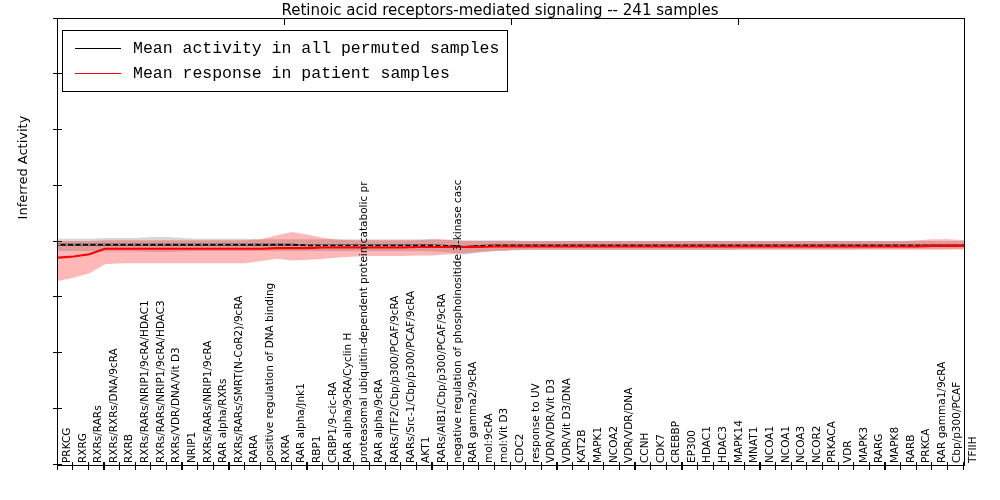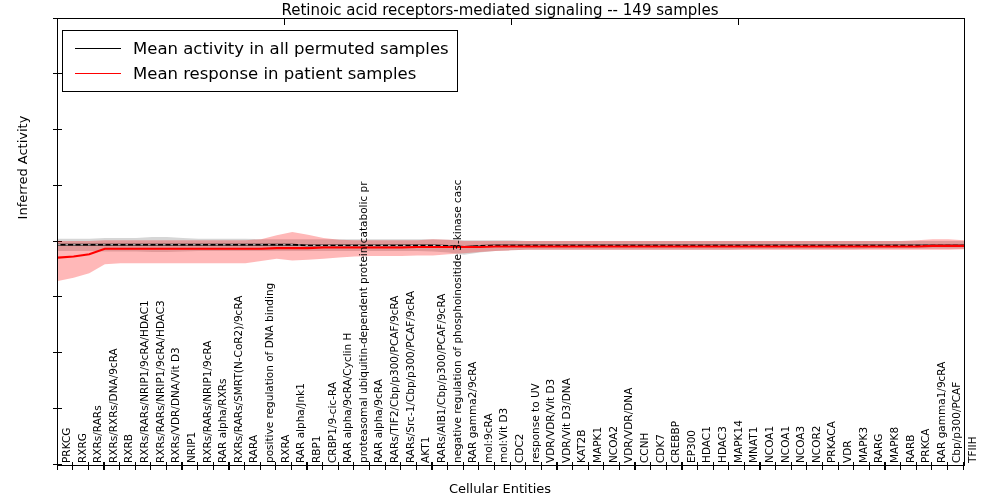--- a/index.html
+++ b/index.html
@@ -43,29 +43,29 @@
   }
   .legend{
     position:absolute;left:62px;top:30px;
     border:1.2px solid #000;background:#fff;
     padding:5px 8px 5px 6px;
     z-index:20;
   }
   .legend-row{display:flex;align-items:center;height:25px;}
   .legend-swatch{width:46px;height:0;border-top:1.6px solid #000;margin:0 12px 0 6px;}
   .legend-swatch.red{border-top-color:#ff0000;}
-  .legend-text{font-size:16.5px;color:#000;}
+  .legend-text{font-size:16.5px;color:#000;font-family:Liberation Mono, monospace;}
   svg{display:block;}
 </style>
 </head>
 <body>
 
 <div id="figure">
 
-  <div class="chart-title">Retinoic acid receptors-mediated signaling -- 149 samples</div>
+  <div class="chart-title">Retinoic acid receptors-mediated signaling -- 241 samples</div>
 
   <div class="axis-label-y">Inferred Activity</div>
 
   <div class="ytickwrap" id="ytickwrap">
       <div style="position: absolute; left: 53px; top: 17.5px; width: 9px; height: 1.2px; background: rgb(0, 0, 0);"></div>
       <div style="position: absolute; left: 53px; top: 73.25px; width: 9px; height: 1.2px; background: rgb(0, 0, 0);"></div>
       <div style="position: absolute; left: 53px; top: 129px; width: 9px; height: 1.2px; background: rgb(0, 0, 0);"></div>
       <div style="position: absolute; left: 53px; top: 184.75px; width: 9px; height: 1.2px; background: rgb(0, 0, 0);"></div>
       <div style="position: absolute; left: 53px; top: 240.5px; width: 9px; height: 1.2px; background: rgb(0, 0, 0);"></div>
       <div style="position: absolute; left: 53px; top: 296.25px; width: 9px; height: 1.2px; background: rgb(0, 0, 0);"></div>
@@ -201,21 +201,20 @@
       <div style="position: absolute; left: 931.259px; top: 462px; width: 1.2px; height: 8px; background: rgb(0, 0, 0);"></div>
       <div class="xtick-label" style="left: 951.379px; top: 463px;">Cbp/p300/PCAF</div>
       <div style="position: absolute; left: 946.879px; top: 462px; width: 1.2px; height: 8px; background: rgb(0, 0, 0);"></div>
       <div class="xtick-label" style="left: 967px; top: 463px;">TFIIH</div>
       <div style="position: absolute; left: 962.5px; top: 462px; width: 1.2px; height: 8px; background: rgb(0, 0, 0);"></div>
       <div style="position: absolute; left: 284px; top: 18px; width: 1.1px; height: 7px; background: rgb(0, 0, 0);"></div>
       <div style="position: absolute; left: 511px; top: 18px; width: 1.1px; height: 7px; background: rgb(0, 0, 0);"></div>
       <div style="position: absolute; left: 738px; top: 18px; width: 1.1px; height: 7px; background: rgb(0, 0, 0);"></div>
     </div>
 
-  <div class="axis-label-x">Cellular Entities</div>
 
   <div class="legend">
     <div class="legend-row">
       <span class="legend-swatch"></span>
       <span class="legend-text">Mean activity in all permuted samples</span>
     </div>
     <div class="legend-row">
       <span class="legend-swatch red"></span>
       <span class="legend-text">Mean response in patient samples</span>
     </div>

